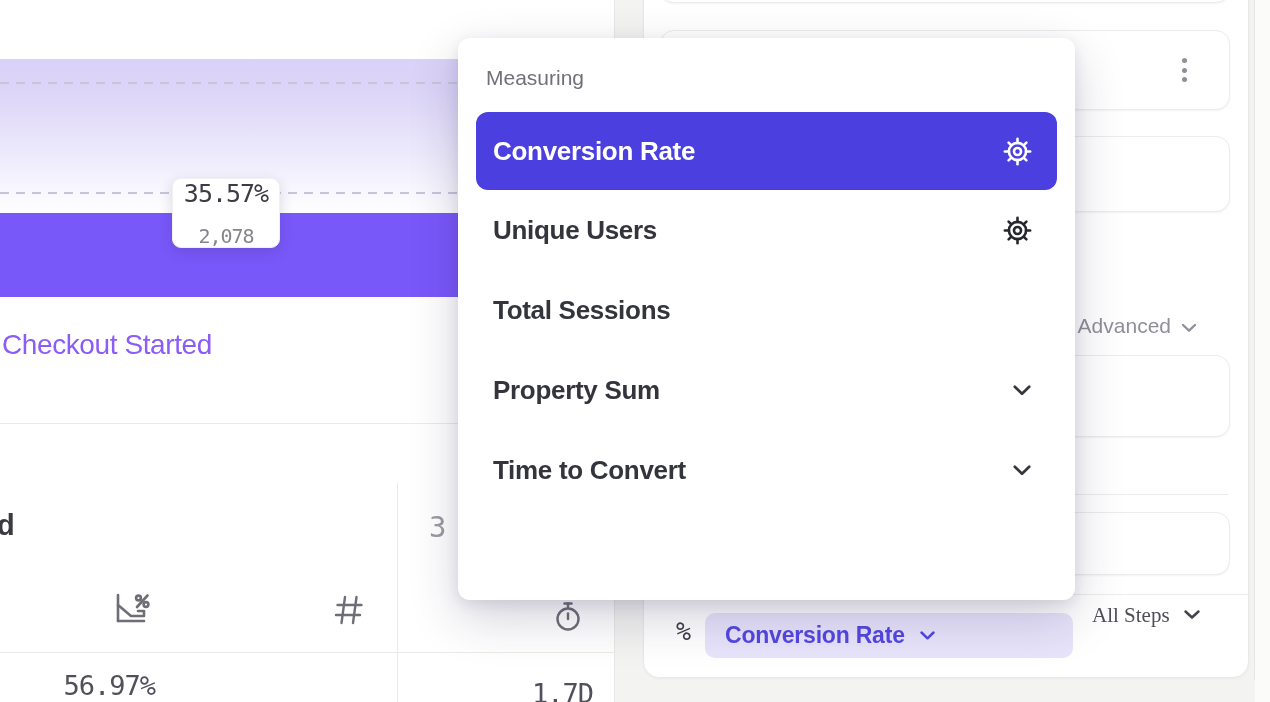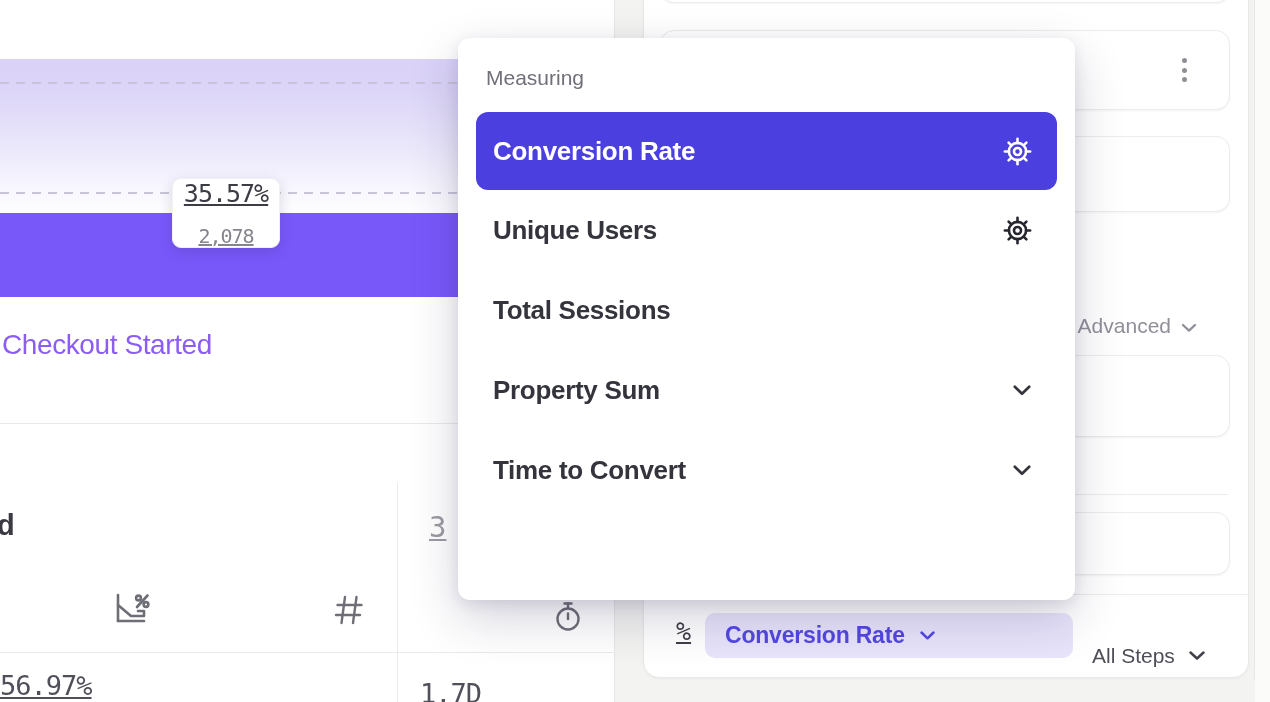--- a/index.html
+++ b/index.html
@@ -4,21 +4,21 @@
 <style>
   * { margin:0; padding:0; box-sizing:border-box; }
   html,body { width:1270px; height:702px; }
   body {
     font-family:"Liberation Sans", sans-serif;
     background:#f3f3f1;
     position:relative;
     overflow:hidden;
     color:#33333c;
   }
-  .mono { font-family:"DejaVu Sans Mono", monospace;text-decoration:underline; }
+  .mono { font-family:"DejaVu Sans Mono", monospace; }
   #stage { position:absolute; inset:0; width:1270px; height:702px; }
 
   
   .left-card {
     position:absolute; left:0; top:0; width:615px; height:702px;
     background:#ffffff; border-right:1px solid #e7e7e5; z-index:1;
   }
   .grad-band {
     position:absolute; left:0; top:59px; width:615px; height:154px;
     background:linear-gradient(180deg,#dad2f8 0%, #dcd5f8 20%, #eae6fb 55%, #f8f7fe 85%, #fefeff 100%);
@@ -51,21 +51,21 @@
   .div-table { left:0; top:652px; width:615px; }
   .vdiv { position:absolute; left:397px; top:483px; width:1px; height:219px; background:#eaeae8; }
 
   .th-prev { position:absolute; left:-3px; top:509px; font-size:29px; font-weight:700; color:#3a3a42; }
   .th-next { position:absolute; left:429px; top:510px; font-size:29px; color:#9b9ba3; }
 
   .icon-conv { position:absolute; left:110px; top:589px; }
   .icon-hash { position:absolute; left:332px; top:592px; }
   .icon-clock { position:absolute; left:553px; top:600px; }
 
-  .val { position:absolute; top:670px; font-size:27px; color:#50505a; letter-spacing:-1px; }
+  .val { position:absolute; top:670px; font-size:27px; color:#50505a; text-align:right; letter-spacing:-1px; }
   .val-1 { left:0; width:155px; }
   .val-2 { left:180px; width:193px; }
   .val-3 { left:420px; width:173px;margin-top:8px; }
 
   
   .right-panel {
     position:absolute; left:643px; top:-20px; width:606px; height:698px;
     background:#fff; border:1px solid #e9e9e7; border-radius:16px;
     box-shadow:0 1px 3px rgba(0,0,0,.04); z-index:1;
   }
@@ -94,22 +94,22 @@
   .footer-div  { position:absolute; left:644px; top:594px; width:604px; height:1px; background:#ececea; z-index:2; }
 
   .footer-pct { position:absolute; left:676px; top:617px; font-size:25px; color:#3f3f48; z-index:2; }
   .measure-chip {
     position:absolute; left:705px; top:613px; width:368px; height:45px;
     background:#e8e4fb; border-radius:10px; display:flex; align-items:center;
     padding-left:20px; gap:14px; z-index:2; cursor:pointer;
   }
   .measure-chip .chip-label { font-size:23px; font-weight:700; color:#5347e2; letter-spacing:-0.2px; }
   .all-steps {
-    position:absolute; left:1092px; top:640px; height:32px;
-    display:flex; align-items:center; gap:13px; z-index:2; cursor:pointer;
+    position:absolute; left:1092px; top:599px; height:32px;
+    display:flex; align-items:center; gap:13px; z-index:2; cursor:pointer;font-family:Liberation Serif, serif;
   }
   .all-steps .as-label { font-size:21px; color:#4e4e58; font-weight:400; }
 
   .scroll-line { position:absolute; left:1254px; top:0; width:1px; height:680px; background:#e6e6e4; z-index:0; }
   .edge-strip  { position:absolute; left:1255px; top:0; width:15px; height:702px; background:#fbfbfa; z-index:0; }
 
   
   .dropdown {
     position:absolute; left:458px; top:38px; width:617px; height:562px;
     background:#fff; border-radius:12px; z-index:50;

